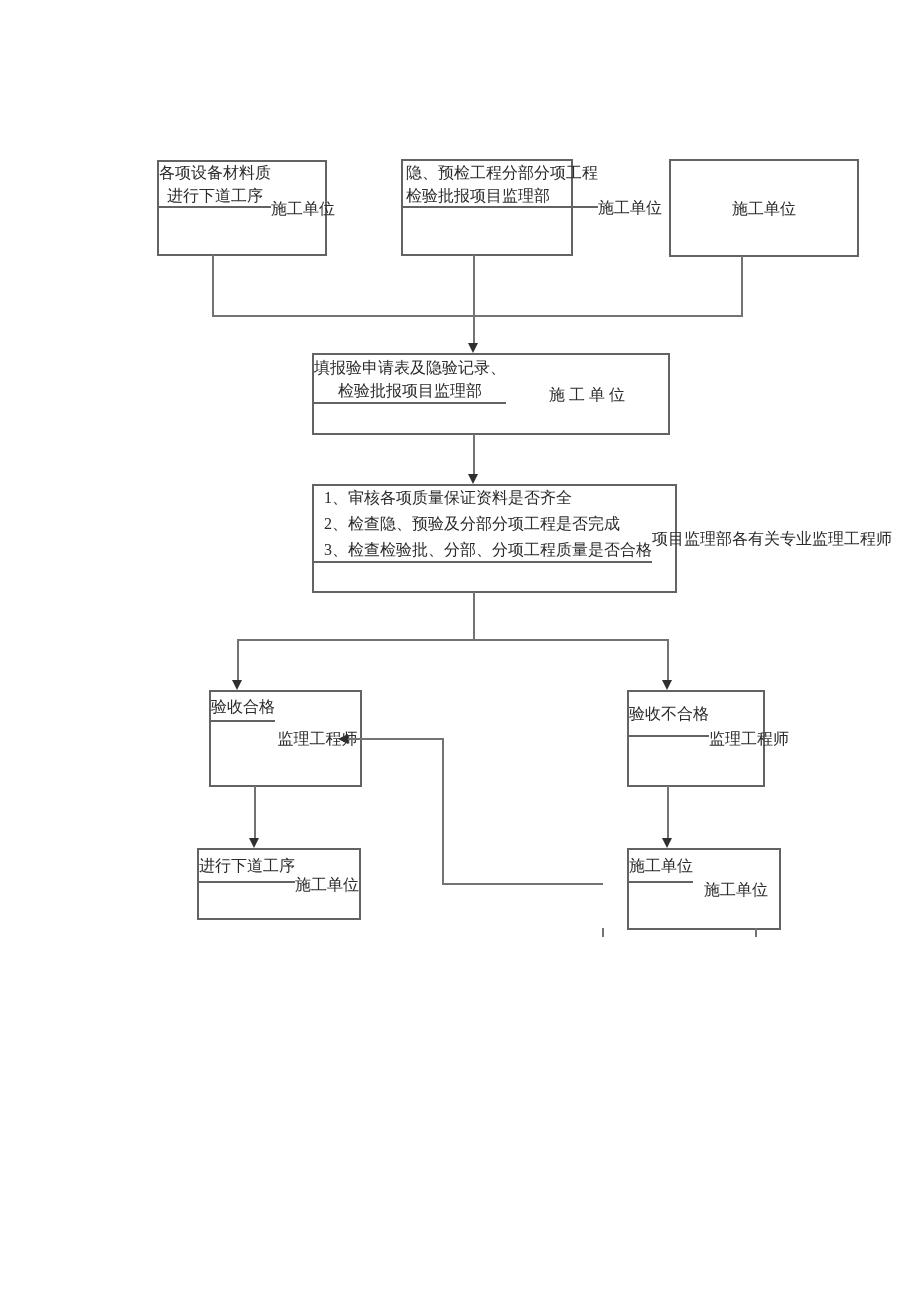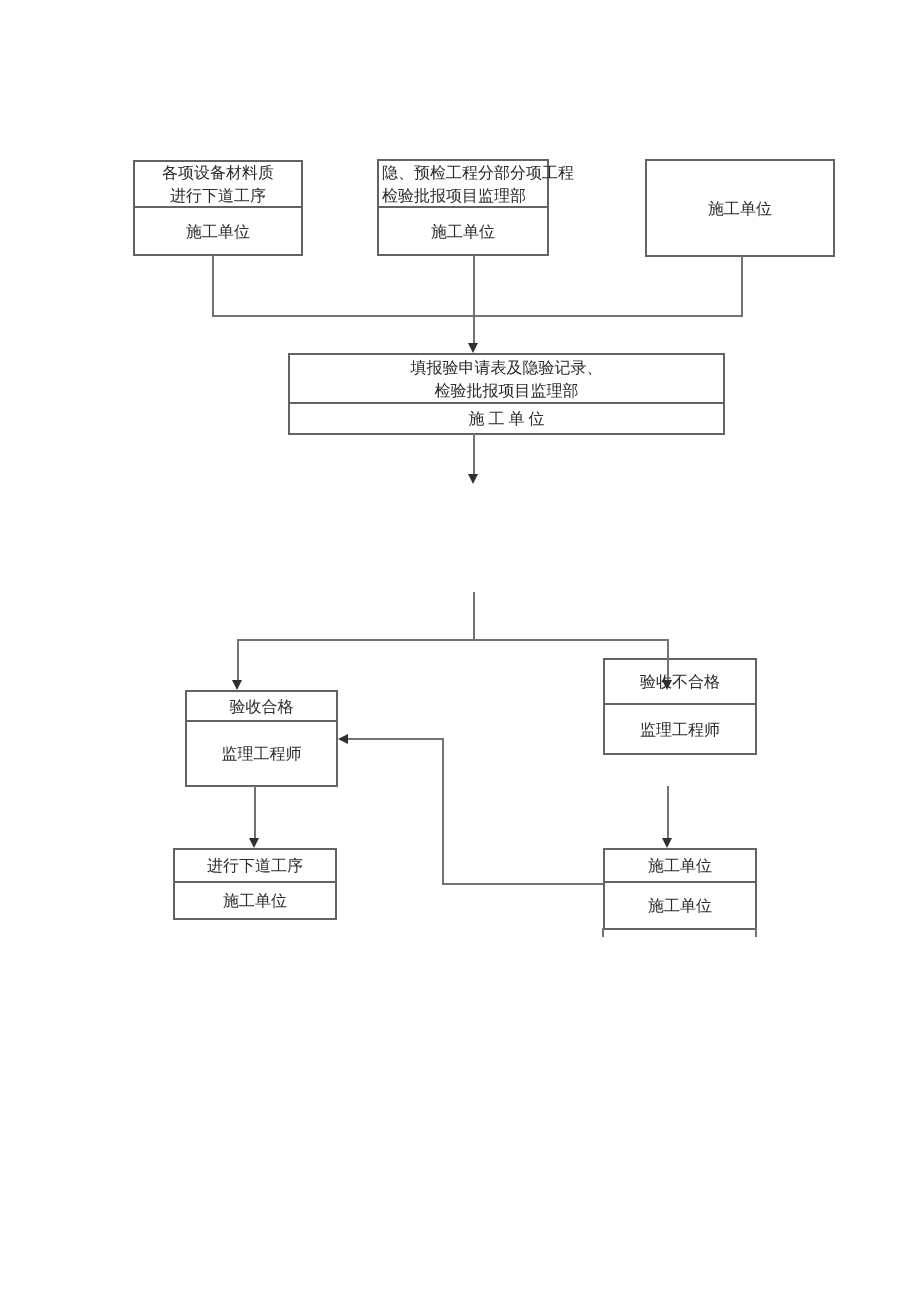--- a/index.html
+++ b/index.html
@@ -6,21 +6,21 @@
   .canvas {
     position:relative; width:920px; height:1301px; margin:0 auto;
     background:#ffffff; overflow:hidden;
     font-family:"Liberation Serif","DejaVu Serif",serif;
     color:#2b2b2b; font-size:16px;
   }
   
   .fbox {
     position:absolute; box-sizing:border-box;
     border:2px solid #636363; background:#ffffff;
-    display:flex; flex-direction:column;
+    display:flex; margin-left:24px;
   }
   .sec {
     box-sizing:border-box; display:flex; flex-direction:column;
     justify-content:center; align-items:center; text-align:center;
   }
   .sec.top { border-bottom:2px solid #636363; }
   .sec.bottom { flex:1 1 auto; }
   .sec.al-left { align-items:flex-start; text-align:left; }
   .ln { line-height:23px; white-space:nowrap; }
   .items .ln { line-height:26px; }
@@ -64,41 +64,51 @@
       <div class="ln">施工单位</div>
     </div>
   </div>
 
   <div class="fbox" style="left:645px;top:159px;width:190px;height:98px">
     <div class="sec bottom">
       <div class="ln">施工单位</div>
     </div>
   </div>
 
-  <div class="fbox" style="left:288px;top:353px;width:437px;height:82px">
+  <div class="fbox" style="left:288px;top:353px;width:358px;height:82px">
     <div class="sec top" style="height:49px">
       <div class="ln">填报验申请表及隐验记录、</div>
       <div class="ln">检验批报项目监理部</div>
     </div>
     <div class="sec bottom">
       <div class="ln">施 工 单 位</div>
     </div>
   </div>
 
+  <div class="fbox" style="left:288px;top:484px;width:365px;height:109px">
+    <div class="sec top al-left items" style="height:77px;padding-left:10px">
+      <div class="ln">1、审核各项质量保证资料是否齐全</div>
+      <div class="ln">2、检查隐、预验及分部分项工程是否完成</div>
+      <div class="ln">3、检查检验批、分部、分项工程质量是否合格</div>
+    </div>
+    <div class="sec bottom">
+      <div class="ln">项目监理部各有关专业监理工程师</div>
+    </div>
+  </div>
 
   <div class="fbox" style="left:185px;top:690px;width:153px;height:97px">
     <div class="sec top" style="height:30px">
       <div class="ln">验收合格</div>
     </div>
     <div class="sec bottom">
       <div class="ln">监理工程师</div>
     </div>
   </div>
 
-  <div class="fbox" style="left:603px;top:658px;width:154px;height:97px">
+  <div class="fbox" style="left:603px;top:690px;width:138px;height:97px">
     <div class="sec top" style="height:45px">
       <div class="ln">验收不合格</div>
     </div>
     <div class="sec bottom">
       <div class="ln">监理工程师</div>
     </div>
   </div>
 
   <div class="fbox" style="left:173px;top:848px;width:164px;height:72px">
     <div class="sec top" style="height:33px">

